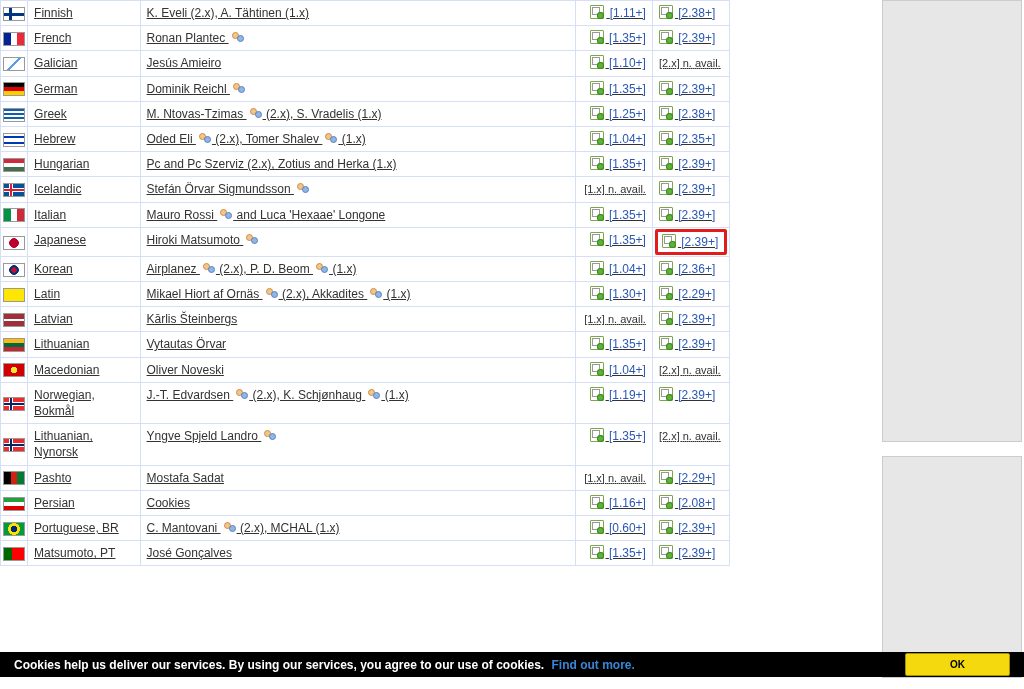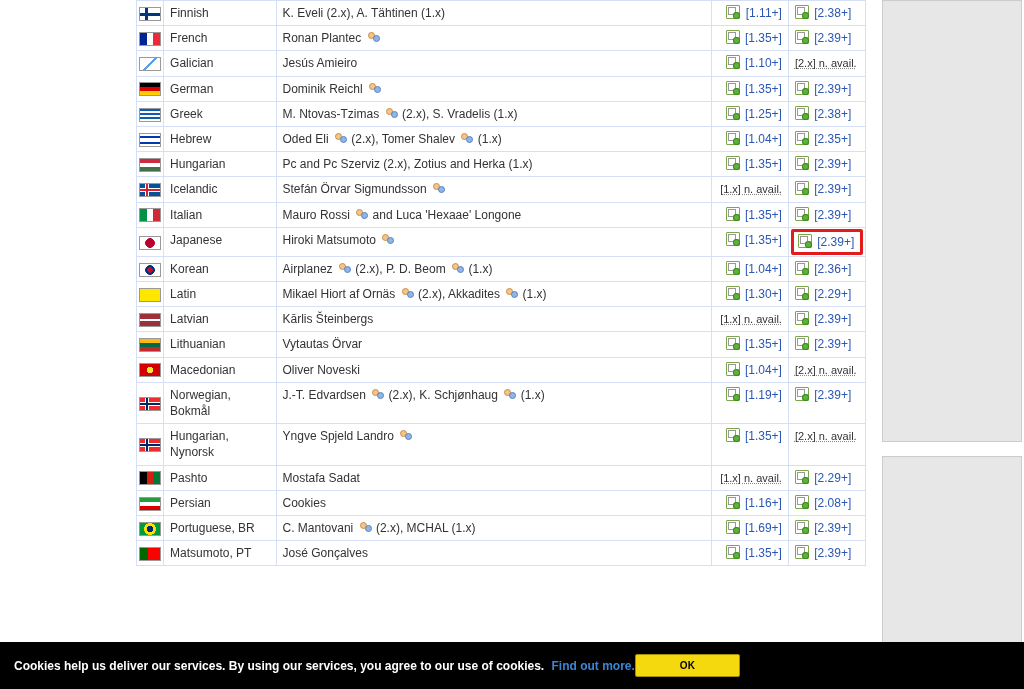--- a/index.html
+++ b/index.html
@@ -10,22 +10,22 @@
     background: #fff;
     color: #333;
     width: 1024px;
     height: 689px;
     overflow: hidden;
     position: relative;
   }
   .page-wrap { display: flex; }
   .main {
     flex: 0 0 870px;
-    padding-left: 136px;
     box-sizing: border-box;
+    text-decoration: underline;
   }
   .side {
     flex: 0 0 150px;
     padding-left: 12px;
     padding-top: 0;
   }
   .adbox {
     width: 138px;
     height: 440px;
     background: #e7e7e7;
@@ -110,28 +110,29 @@
   .highlight td.col-v2 .cellinner {
     border: 3px solid #e21c1c;
     display: block;
     padding: 2px 4px;
     margin: -3px -4px;
     border-radius: 2px;
   }
   
   .cookiebar {
     position: absolute;
-    left:0; right:0; bottom:0;
+    left:0; right:0; bottom:12px;
     background: #000;
     color: #fff;
     font-size: 12px;
     font-weight: bold;
-    padding: 12px 14px;
+    padding: 1px 14px;
     display:flex;
     align-items:center;
+    justify-content: space-between;
     box-sizing: border-box;
   }
   .cookiebar a { color: #3a86d6; font-weight: bold; margin-left:4px; text-decoration:none; }
   .cookiebar button {
     background: #f4d90f;
     border: 1px solid #a58e00;
     color: #000;
     font-weight: bold;
     font-size: 10px;
     padding: 5px 44px;
@@ -263,21 +264,21 @@
           </tr>
           <tr>
             <td class="col-flag"><span class="flag" style="background: linear-gradient(rgb(239, 43, 45), rgb(239, 43, 45)); position: relative;"><span style="position:absolute;left:5px;top:0;width:4px;height:100%;background:#fff"></span><span style="position:absolute;left:0;top:4px;width:100%;height:4px;background:#fff"></span><span style="position:absolute;left:6px;top:0;width:2px;height:100%;background:#002868"></span><span style="position:absolute;left:0;top:5px;width:100%;height:2px;background:#002868"></span></span></td>
             <td class="col-lang lang">Norwegian, Bokmål</td>
             <td class="col-auth">J.-T. Edvardsen <span class="person"></span> (2.x), K. Schjønhaug <span class="person"></span> (1.x)</td>
             <td class="col-v1 v2cell"><span class="dlicon"></span> <a class="ver" href="#">[1.19+]</a></td>
             <td class="col-v2 v2cell"><span class="cellinner"><span class="dlicon"></span> <a class="ver" href="#">[2.39+]</a></span></td>
           </tr>
           <tr>
             <td class="col-flag"><span class="flag" style="background: linear-gradient(rgb(239, 43, 45), rgb(239, 43, 45)); position: relative;"><span style="position:absolute;left:5px;top:0;width:4px;height:100%;background:#fff"></span><span style="position:absolute;left:0;top:4px;width:100%;height:4px;background:#fff"></span><span style="position:absolute;left:6px;top:0;width:2px;height:100%;background:#002868"></span><span style="position:absolute;left:0;top:5px;width:100%;height:2px;background:#002868"></span></span></td>
-            <td class="col-lang lang">Hungarian, Nynorsk</td>
+            <td class="col-lang lang">Lithuanian, Nynorsk</td>
             <td class="col-auth">Yngve Spjeld Landro <span class="person"></span></td>
             <td class="col-v1 v2cell"><span class="dlicon"></span> <a class="ver" href="#">[1.35+]</a></td>
             <td class="col-v2 v2cell"><span class="cellinner"><span class="dash">[2.x] n. avail.</span></span></td>
           </tr>
           <tr>
             <td class="col-flag"><span class="flag" style="background: linear-gradient(90deg, rgb(0, 0, 0) 33%, rgb(211, 32, 17) 33%, rgb(211, 32, 17) 66%, rgb(0, 122, 54) 66%);"></span></td>
             <td class="col-lang lang">Pashto</td>
             <td class="col-auth">Mostafa Sadat</td>
             <td class="col-v1 v2cell"><span class="dash">[1.x] n. avail.</span></td>
             <td class="col-v2 v2cell"><span class="cellinner"><span class="dlicon"></span> <a class="ver" href="#">[2.29+]</a></span></td>
@@ -286,21 +287,21 @@
             <td class="col-flag"><span class="flag" style="background: linear-gradient(rgb(35, 159, 64) 33%, rgb(255, 255, 255) 33%, rgb(255, 255, 255) 66%, rgb(218, 0, 0) 66%);"></span></td>
             <td class="col-lang lang">Persian</td>
             <td class="col-auth">Cookies</td>
             <td class="col-v1 v2cell"><span class="dlicon"></span> <a class="ver" href="#">[1.16+]</a></td>
             <td class="col-v2 v2cell"><span class="cellinner"><span class="dlicon"></span> <a class="ver" href="#">[2.08+]</a></span></td>
           </tr>
           <tr>
             <td class="col-flag"><span class="flag" style="background: radial-gradient(circle, rgb(0, 39, 118) 25%, rgb(255, 223, 0) 27%, rgb(255, 223, 0) 50%, rgb(0, 155, 58) 52%);"></span></td>
             <td class="col-lang lang">Portuguese, BR</td>
             <td class="col-auth">C. Mantovani <span class="person"></span> (2.x), MCHAL (1.x)</td>
-            <td class="col-v1 v2cell"><span class="dlicon"></span> <a class="ver" href="#">[1.69+]</a></td>
+            <td class="col-v1 v2cell"><span class="dlicon"></span> <a class="ver" href="#">[0.60+]</a></td>
             <td class="col-v2 v2cell"><span class="cellinner"><span class="dlicon"></span> <a class="ver" href="#">[2.39+]</a></span></td>
           </tr>
           <tr>
             <td class="col-flag"><span class="flag" style="background: linear-gradient(90deg, rgb(0, 102, 0) 40%, rgb(255, 0, 0) 40%);"></span></td>
             <td class="col-lang lang">Matsumoto, PT</td>
             <td class="col-auth">José Gonçalves</td>
             <td class="col-v1 v2cell"><span class="dlicon"></span> <a class="ver" href="#">[1.35+]</a></td>
             <td class="col-v2 v2cell"><span class="cellinner"><span class="dlicon"></span> <a class="ver" href="#">[2.39+]</a></span></td>
           </tr>
         </tbody>

